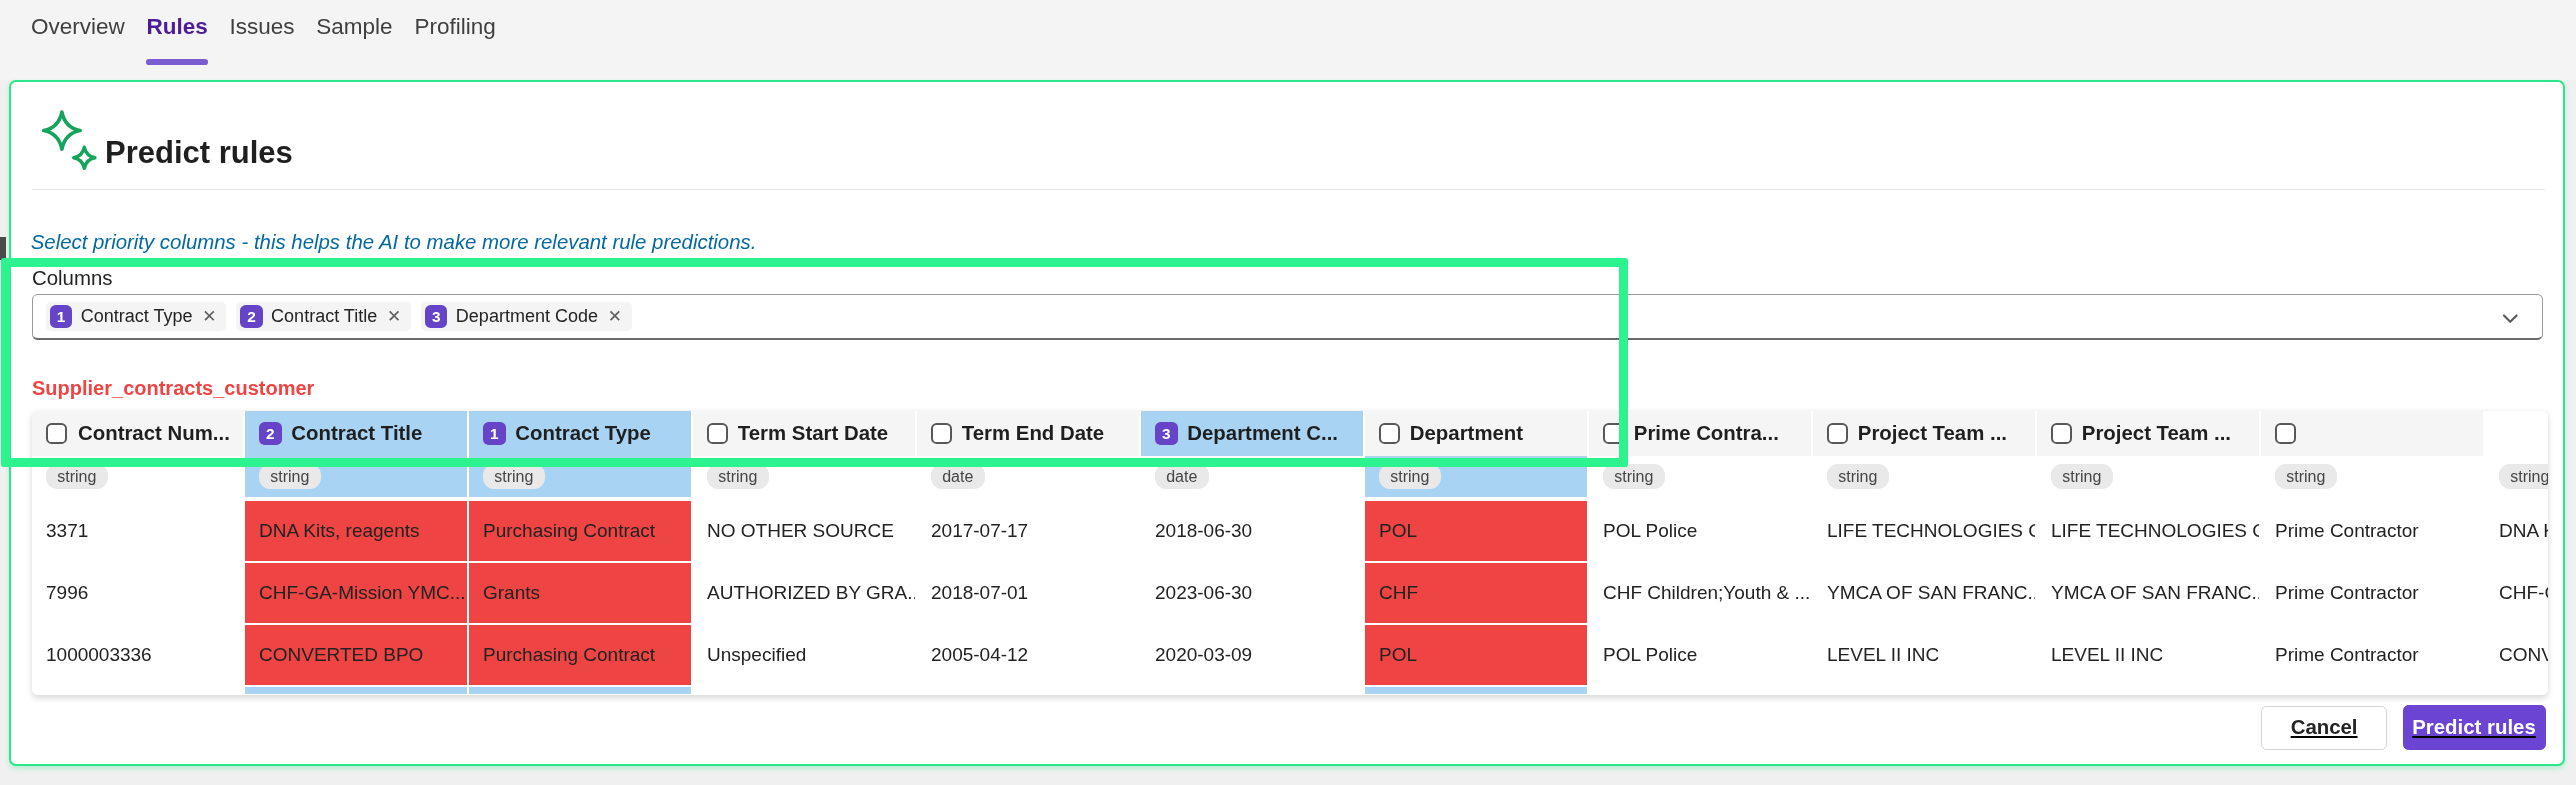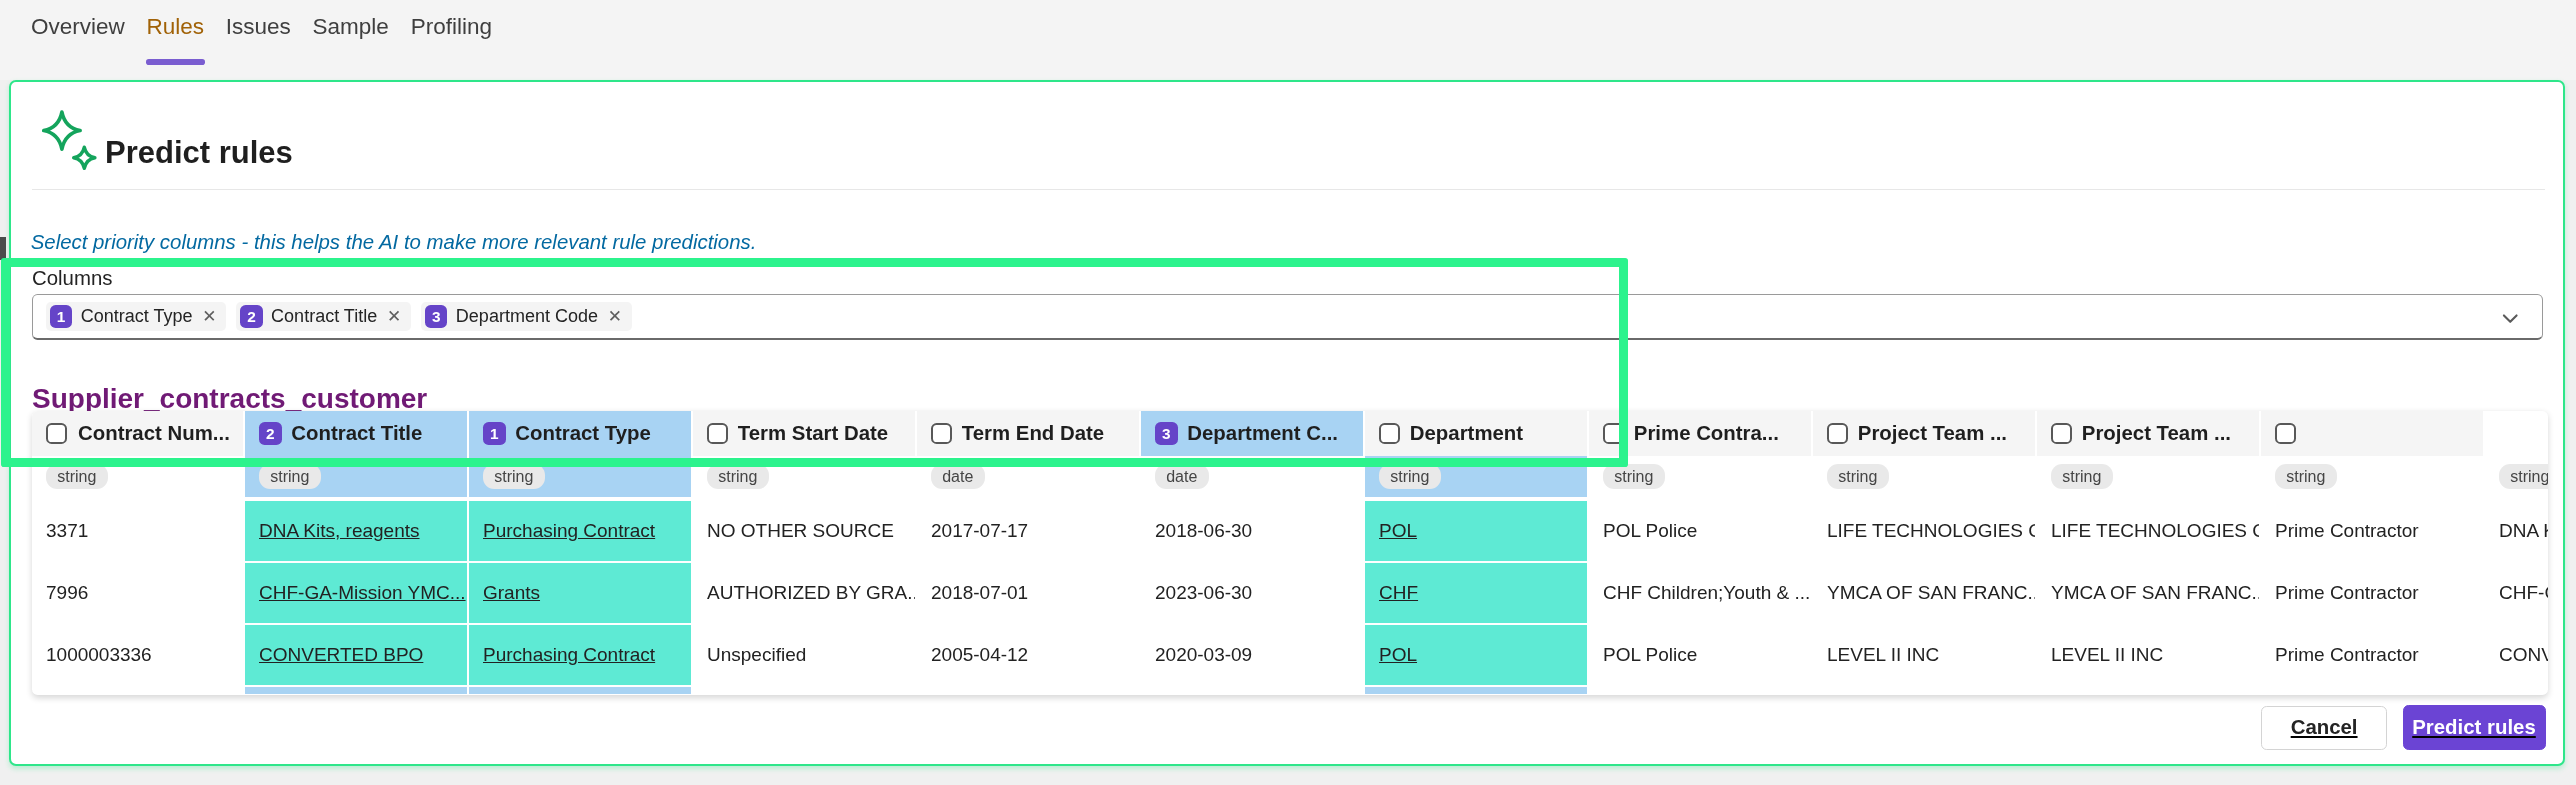--- a/index.html
+++ b/index.html
@@ -3,21 +3,21 @@
 <meta charset="utf-8">
 <style>
   html,body{margin:0;padding:0;}
   body{font-family:"Liberation Sans","DejaVu Sans",sans-serif;background:#e9e9e9;}
   .stage{position:relative;width:2576px;height:785px;background:#f0f0f0;overflow:hidden;}
   .topstrip{position:absolute;left:0;top:0;width:2576px;height:80px;background:#f4f4f4;}
 
   
   .tabs{position:absolute;left:29.5px;top:11.2px;display:flex;gap:19px;z-index:5;}
   .tab{position:relative;font-size:22.5px;color:#3f3f3f;padding:2.8px 1.4px 21px 1.4px;cursor:pointer;white-space:nowrap;}
-  .tab.active{font-weight:normal;color:#a16207;}
+  .tab.active{font-weight:bold;color:#4c1d95;}
   .tab.active::after{content:"";position:absolute;left:0.7px;right:0.7px;top:48px;height:5.6px;border-radius:2.8px;background:#7a5dd0;}
 
   
   .panel{position:absolute;left:9px;top:80px;width:2556px;height:686px;background:#fff;
          border:2.1px solid #2ee68a;border-radius:7px;box-sizing:border-box;
          box-shadow:0 2.8px 5.6px rgba(46,230,138,.28);}
   .ph-icon{position:absolute;left:31px;top:28px;}
   .page-title{position:absolute;left:94px;top:32px;font-size:31px;font-weight:bold;color:#1f1f1f;}
   .divider{position:absolute;left:21px;top:107px;width:2513px;height:1.4px;background:#e7e7e7;}
   .subtitle{position:absolute;left:19.7px;top:129px;font-size:20.4px;font-style:italic;color:#0369a1;}
@@ -29,38 +29,38 @@
                display:flex;align-items:center;padding:0 49px 0 12.6px;cursor:pointer;}
   .chips{display:flex;gap:9.8px;align-items:center;}
   .chip{display:flex;align-items:center;gap:8.4px;height:29.5px;background:#f4f4f4;border-radius:4.9px;
         padding:0 9.8px 0 4.2px;font-size:18px;color:#242424;white-space:nowrap;}
   .badge{display:inline-flex;align-items:center;justify-content:center;width:22.5px;height:22.5px;border-radius:5.6px;
          background:#6544c8;color:#fff;font-size:15.4px;font-weight:bold;flex:none;}
   .chip .x{color:#5f5f5f;font-size:17px;margin-left:1.4px;cursor:pointer;}
   .chev{position:absolute;right:21px;top:12px;}
 
   
-  .table-title{position:absolute;left:21px;top:278px;font-size:28px;font-weight:bold;color:#701a75;}
+  .table-title{position:absolute;left:21px;top:278px;font-size:20px;font-weight:bold;color:#ef4444;}
   .tablewrap{position:absolute;left:21px;top:329px;width:2516px;height:284px;border-radius:5.6px;overflow:hidden;
              background:#fff;box-shadow:0 2.1px 6.3px rgba(0,0,0,.16);}
   .trow{display:flex;width:2674px;}
   .tcell{flex:none;width:224px;box-sizing:border-box;display:flex;align-items:center;gap:9.8px;
          padding-left:14px;overflow:hidden;white-space:nowrap;border-left:2.1px solid #fff;}
   .tcell.c0{width:211px;border-left:none;gap:11px;}
   .thead{height:45px;}
   .thead .tcell{background:#f5f5f5;font-size:20.4px;font-weight:bold;color:#1f1f1f;cursor:pointer;}
   .thead .tcell.sel{background:#a8d3f3;}
   .typerow{height:41px;border-bottom:4.9px solid #fff;}
   .typerow .tcell{background:#fff;}
   .typerow .tcell.sel{background:#a8d3f3;}
   .typepill{background:#e9e9e9;border-radius:11.2px;padding:3.5px 11.2px;font-size:16px;color:#454545;}
   .typerow .sel .typepill{background:#e9e9e9;}
   .drow{height:60px;border-bottom:2.8px solid #fff;}
   .drow .tcell{font-size:19px;color:#222;background:#fff;}
-  .drow .tcell.sel{background:#5eead4;text-decoration:underline;}
+  .drow .tcell.sel{background:#ef4444;}
   .partialrow{height:7px;overflow:hidden;}
   .partialrow .tcell{height:100%;padding:0;}
   .partialrow .tcell.sel{background:#a8d3f3;}
   .cbx{flex:none;width:21px;height:21px;border:2.1px solid #585858;border-radius:5.6px;background:#fff;box-sizing:border-box;cursor:pointer;}
 
   
   .actions{position:absolute;top:623px;right:17.5px;display:flex;gap:15.4px;align-items:center;text-decoration:underline;}
   .btn{display:flex;align-items:center;justify-content:center;border-radius:5.6px;font-size:20.4px;cursor:pointer;box-sizing:border-box;}
   .btn-cancel{width:126px;height:44px;background:#fff;border:1.4px solid #d4d4d4;color:#242424;font-weight:600;}
   .btn-predict{width:143px;height:45px;background:#6b44d4;border:1.4px solid #6b44d4;color:#fff;font-weight:bold;}

